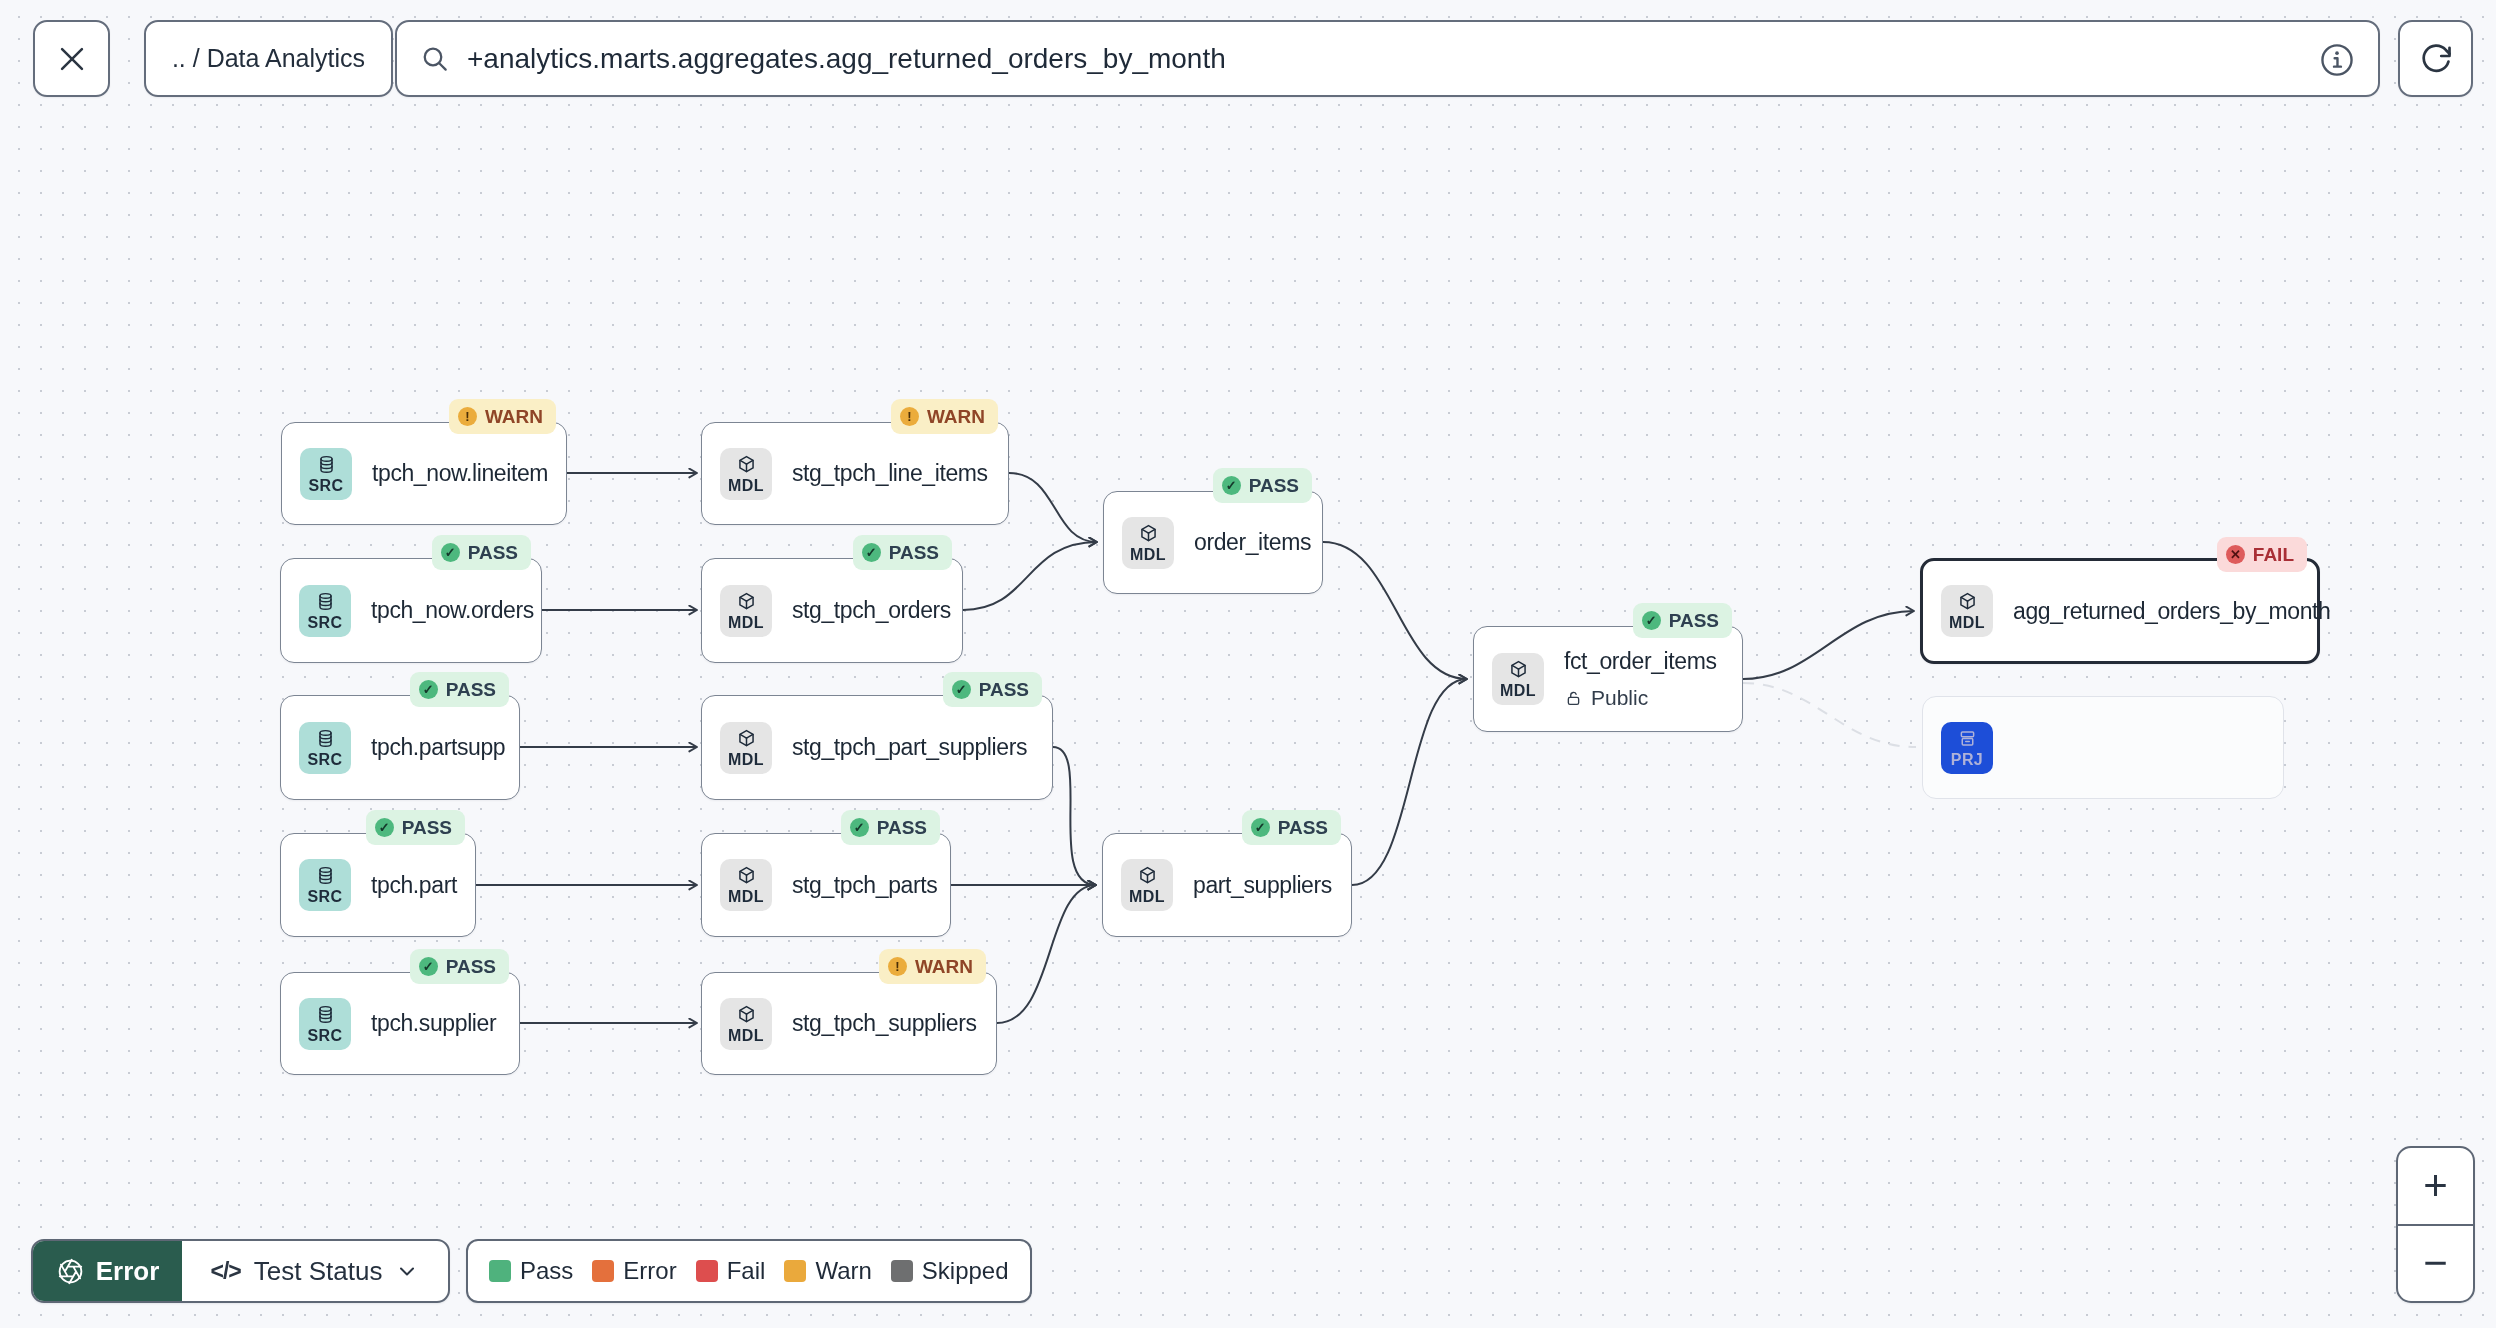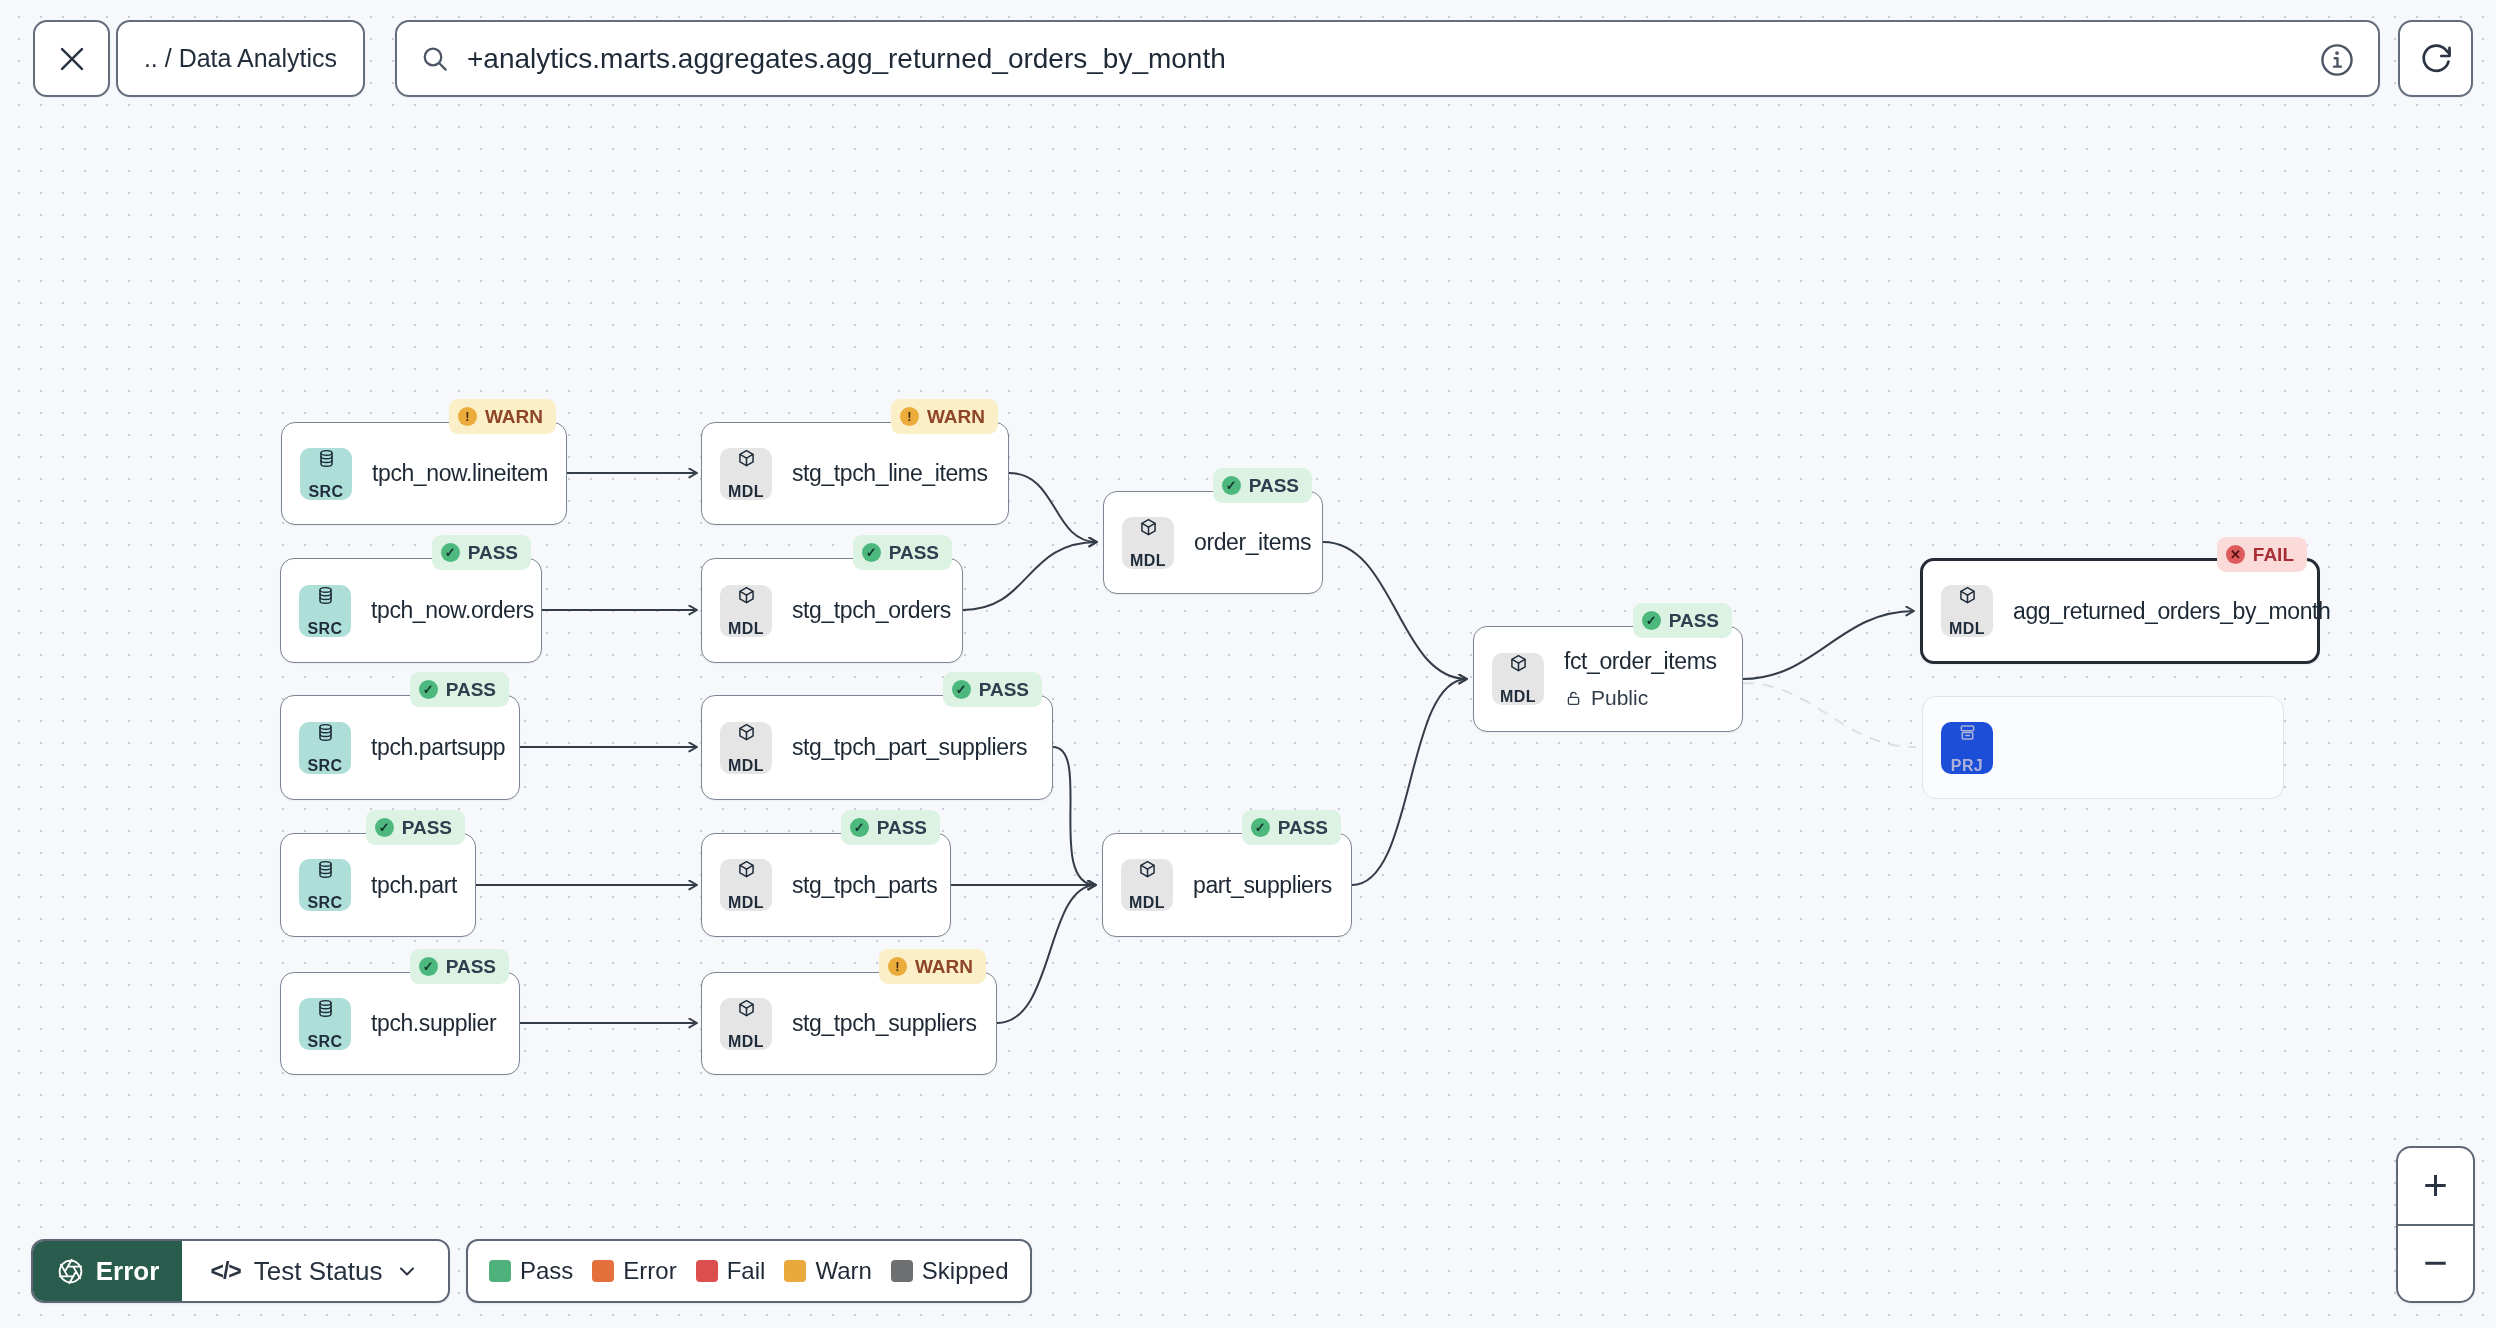--- a/index.html
+++ b/index.html
@@ -12,39 +12,39 @@
     color:#1D2835;
   }
   svg{display:block}
   .icon{stroke:currentColor;fill:none;stroke-width:1.7;stroke-linecap:round;stroke-linejoin:round}
 
   
   .tbtn{position:absolute;top:20px;background:#fff;border:2px solid #646D7C;border-radius:14px;
     display:flex;align-items:center;justify-content:center;box-sizing:border-box;z-index:6;
     box-shadow:0 1px 2px rgba(16,24,40,.06);color:#2B3542;cursor:pointer}
   #closeBtn{left:33px;width:77px;height:77px}
-  #crumbBtn{left:116px;width:249px;height:77px;font-size:25px;color:#232E3C}
+  #crumbBtn{left:144px;width:249px;height:77px;font-size:25px;color:#232E3C}
   #searchBox{left:395px;width:1985px;height:77px;justify-content:center;padding:0 70px 0 22px;gap:16px;cursor:text}
   #searchBox input{border:none;outline:none;background:transparent;flex:1;
     font:28px "Liberation Sans",sans-serif;color:#1F2A38;padding:0}
   #infoIcon{position:absolute;right:22px;top:19px;width:38px;height:38px;color:#4B5564;cursor:pointer}
   #refreshBtn{left:2398px;width:75px;height:77px}
 
   
   .node{position:absolute;background:#fff;border:1.5px solid #7C8593;border-radius:14px;
     display:flex;align-items:center;padding-left:18px;gap:20px;box-sizing:border-box;z-index:2;
     box-shadow:0 1px 2px rgba(16,24,40,.05);cursor:pointer}
   .node.selected{border:3.5px solid #242B37}
   .nlabel{font-size:23px;letter-spacing:-.4px;color:#1D2835;white-space:nowrap}
   .ncol{display:flex;flex-direction:column;gap:11px}
   .sub{display:flex;align-items:center;gap:8px;font-size:21px;color:#323D4B}
   .sub svg{width:19px;height:19px}
 
   .chip{width:52px;height:52px;border-radius:10px;flex:none;display:flex;flex-direction:column;
-    align-items:center;justify-content:space-between;color:#1E2B3A}
+    align-items:center;justify-content:center;color:#1E2B3A}
   .chip svg{width:21px;height:21px}
   .ctxt{font-size:16px;font-weight:600;line-height:1;margin-top:3px;letter-spacing:.4px}
   .chip.src{background:#AEDED8}
   .chip.mdl{background:#e5e5e5}
   .chip.prj{background:#1d4ed8;color:#AFB2D8}
 
   .badge{position:absolute;top:-24px;right:10px;height:35px;border-radius:9px;display:flex;
     align-items:center;gap:8px;padding:0 13px 0 9px;font-size:19px;font-weight:700;z-index:3;white-space:nowrap}
   .bicon{width:19px;height:19px;border-radius:50%;display:flex;align-items:center;justify-content:center;
     font-size:13px;font-weight:700;line-height:1}

